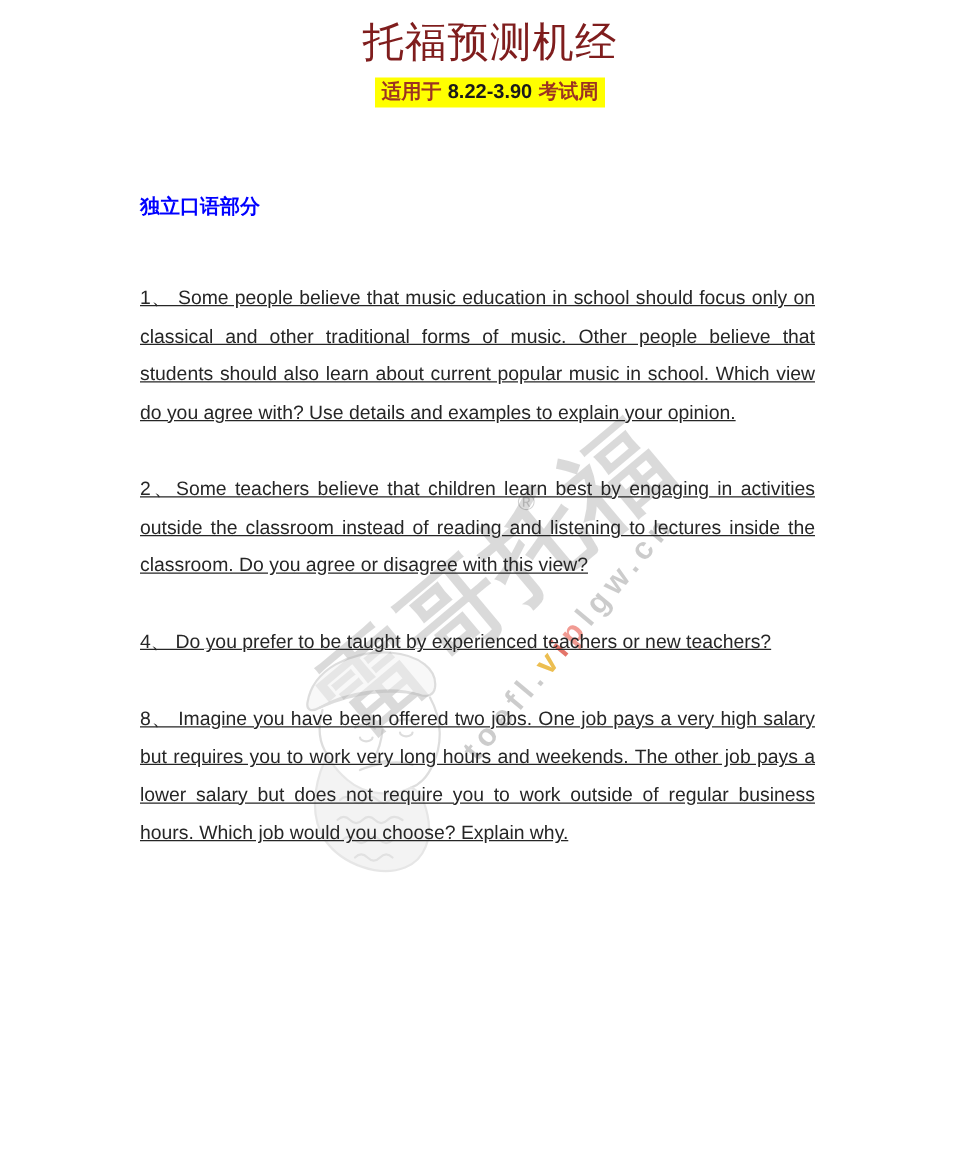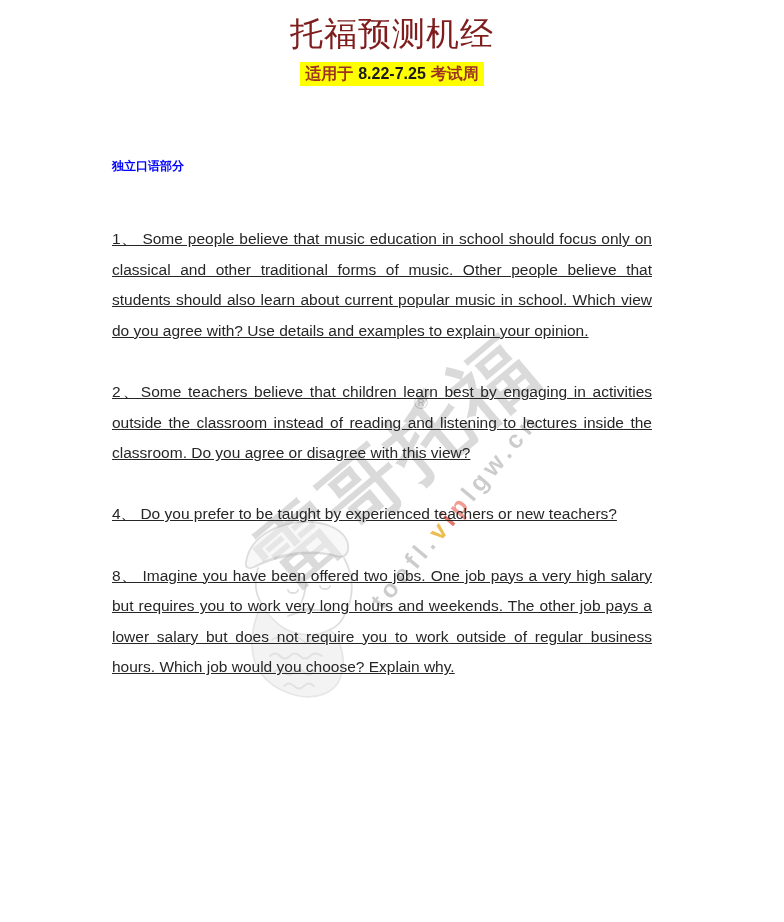--- a/index.html
+++ b/index.html
@@ -54,21 +54,21 @@
     display:inline-block;
     background:#FFFF00;
     padding:1px 5px 2px 5px;
     font-size:16px;line-height:21px;
     font-weight:700;
     color:#9C3322;
   }
   .badge-dates{color:#1A1A1A;margin:0 5px;}
   .section-heading{
     margin:69px 0 0 112px;
-    font-size:12px;line-height:22px;
+    font-size:16px;line-height:22px;
     font-weight:700;
     color:#0000FF;
   }
   .questions{margin:47px 0 0 112px;width:540px;text-decoration:underline;}
   .question{
     margin:0 0 30.6px 0;
     font-size:15.5px;line-height:30.6px;
     text-align:justify;
     color:#262626;
   }
@@ -105,21 +105,21 @@
       <path d="M38 144 q5 -5 10 0 q5 5 10 0 q5 -5 10 0 q5 5 10 0 q5 -5 12 0" stroke="#c4c4c4"></path>
       <path d="M42 160 q5 -5 10 0 q5 5 10 0 q5 -5 10 0 q5 5 10 0" stroke="#c4c4c4"></path>
       <path d="M52 174 q5 -5 10 0 q5 5 10 0 q5 -5 10 0" stroke="#c4c4c4"></path>
     </svg>
   </div>
 
   <div class="content">
     <h1 class="title">托福预测机经</h1>
 
     <div class="badge-row">
-      <span class="badge"><span>适用于</span><span class="badge-dates">8.22-7.25</span><span>考试周</span></span>
+      <span class="badge"><span>适用于</span><span class="badge-dates">8.22-3.90</span><span>考试周</span></span>
     </div>
 
     <h2 class="section-heading">独立口语部分</h2>
 
     <div class="questions">
       <p class="question">1、 Some people believe that music education in school should focus only on classical and other traditional forms of music. Other people believe that students should also learn about current popular music in school. Which view do you agree with? Use details and examples to explain your opinion.</p>
       <p class="question">2、Some teachers believe that children learn best by engaging in activities outside the classroom instead of reading and listening to lectures inside the classroom. Do you agree or disagree with this view?</p>
       <p class="question">4、 Do you prefer to be taught by experienced teachers or new teachers?</p>
       <p class="question">8、 Imagine you have been offered two jobs. One job pays a very high salary but requires you to work very long hours and weekends. The other job pays a lower salary but does not require you to work outside of regular business hours. Which job would you choose? Explain why.</p>
     </div>

